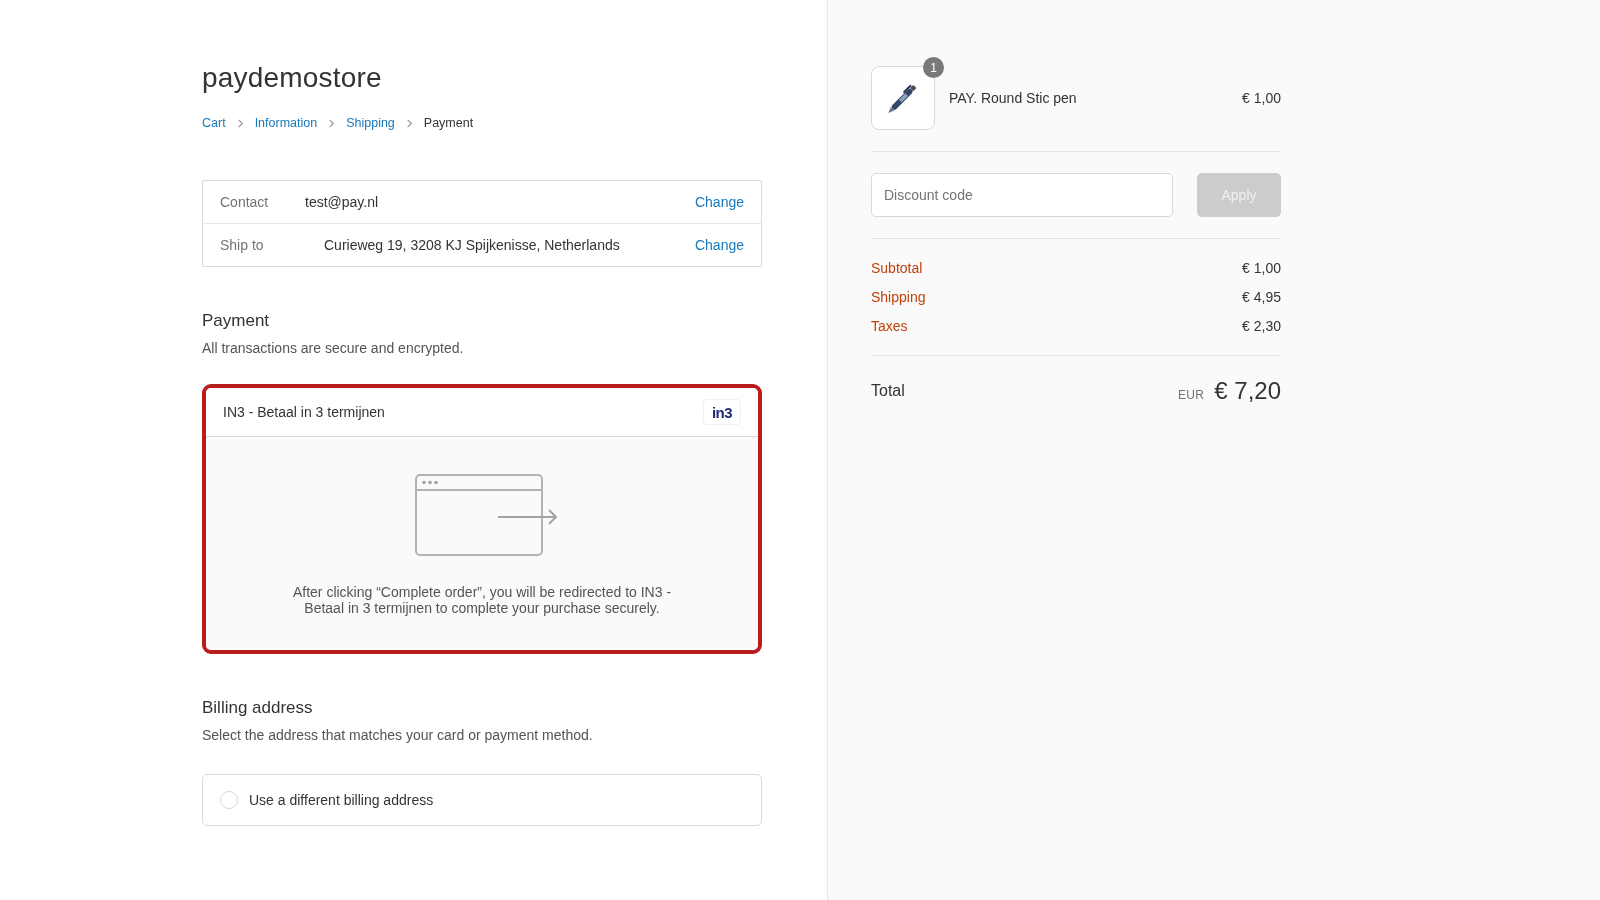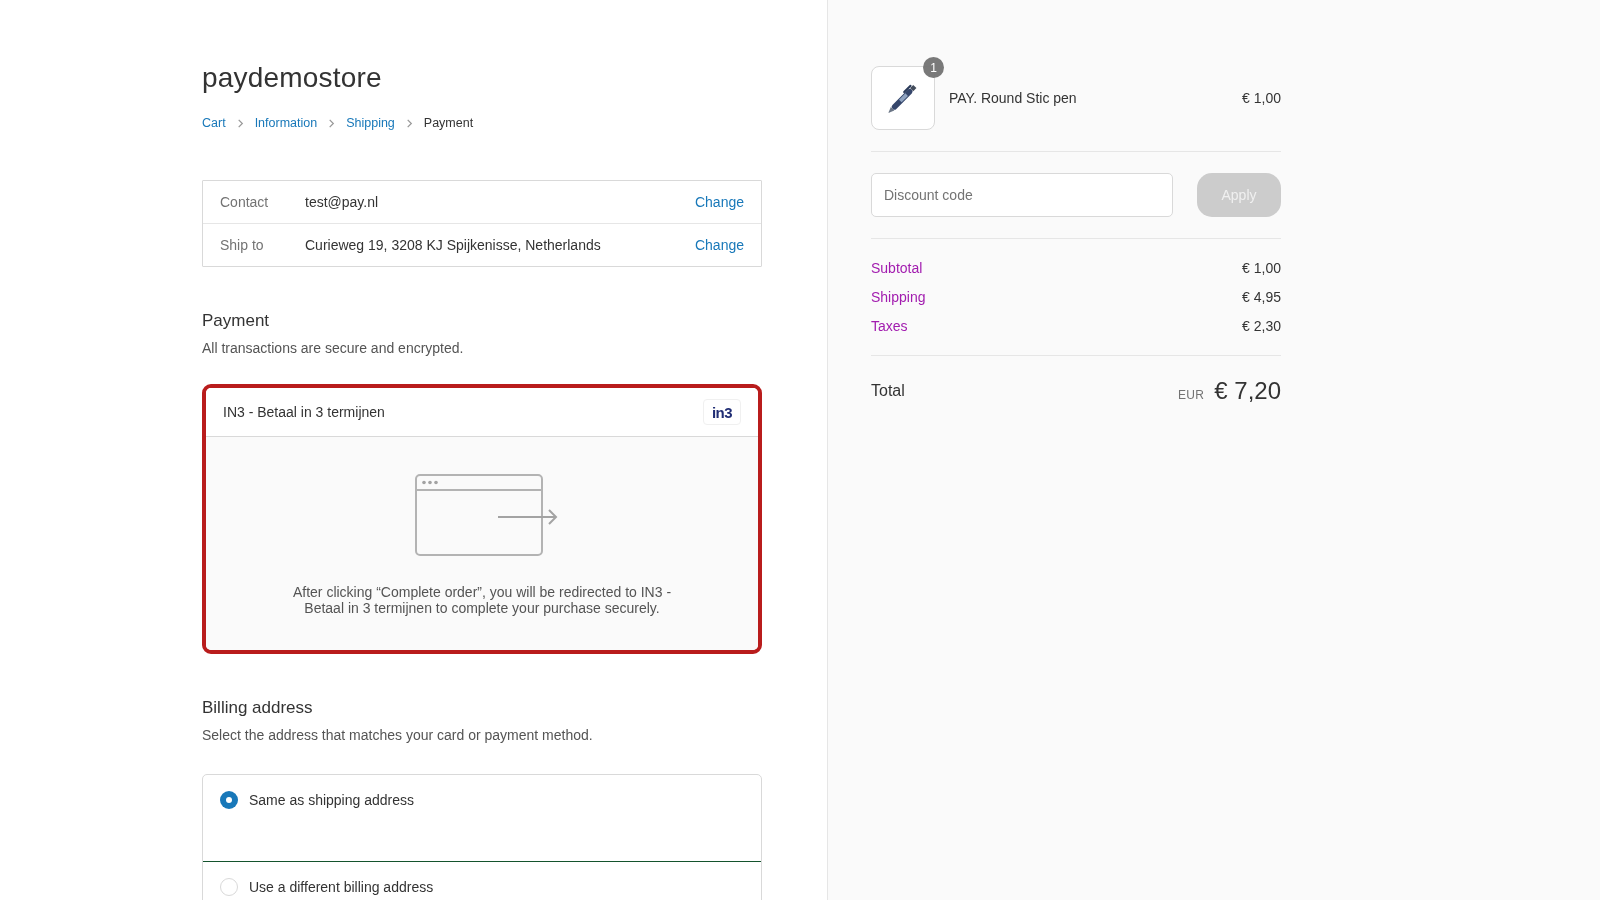--- a/index.html
+++ b/index.html
@@ -47,21 +47,21 @@
     margin-top: 50px;
     border: 1px solid #d9d9d9;
     border-radius: 1px;
     background: #ffffff;
   }
   .review-row {
     display: flex;
     align-items: center;
     padding: 13px 17px;
   }
-  .review-row + .review-row { border-top: 1px solid #e6e6e6; }
+  .review-row + .review-row { border-top: 1px solid #e6e6e6; gap: 19px; }
   .review-label {
     width: 85px;
     min-width: 85px;
     color: #737373;
   }
   .review-value { flex: 1; color: #333333; }
   .change-link {
     color: #1878b9;
     text-decoration: none;
     font-size: 14px;
@@ -220,36 +220,36 @@
     font-family: "Liberation Sans", sans-serif;
     color: #333333;
     outline: none;
   }
   .discount-input::placeholder { color: #737373; }
   .apply-btn {
     margin-left: 24px;
     width: 84px;
     height: 44px;
     border: none;
-    border-radius: 15px;
+    border-radius: 5px;
     background: #cccccc;
     color: #f0f0f0;
     font-size: 14px;
     font-family: "Liberation Sans", sans-serif;
     cursor: default;
   }
 
   .totals .total-line {
     display: flex;
     justify-content: space-between;
     align-items: center;
     margin-bottom: 13px;
   }
   .totals .total-line:last-child { margin-bottom: 0; }
-  .total-line .t-label { color: #a21caf; }
+  .total-line .t-label { color: #c2410c; }
   .total-line .t-value { color: #333333; }
 
   .grand-total {
     display: flex;
     justify-content: space-between;
     align-items: center;
   }
   .grand-total .gt-label { font-size: 16px; color: #333333; }
   .gt-right { display: flex; align-items: baseline; }
   .gt-currency {
@@ -328,24 +328,20 @@
         </div>
       </div>
     </div>
 
     <div class="section">
       <h2 class="section-title">Billing address</h2>
       <p class="section-sub">Select the address that matches your card or payment method.</p>
 
       <div class="billing-box">
         <div class="billing-option">
-          <span class="radio checked"></span>
-          <span class="billing-option-label">Same as shipping address</span>
-        </div>
-        <div class="billing-option">
           <span class="radio unchecked"></span>
           <span class="billing-option-label">Use a different billing address</span>
         </div>
       </div>
     </div>
 
   </div>
 </div>
 
 <aside class="sidebar">

